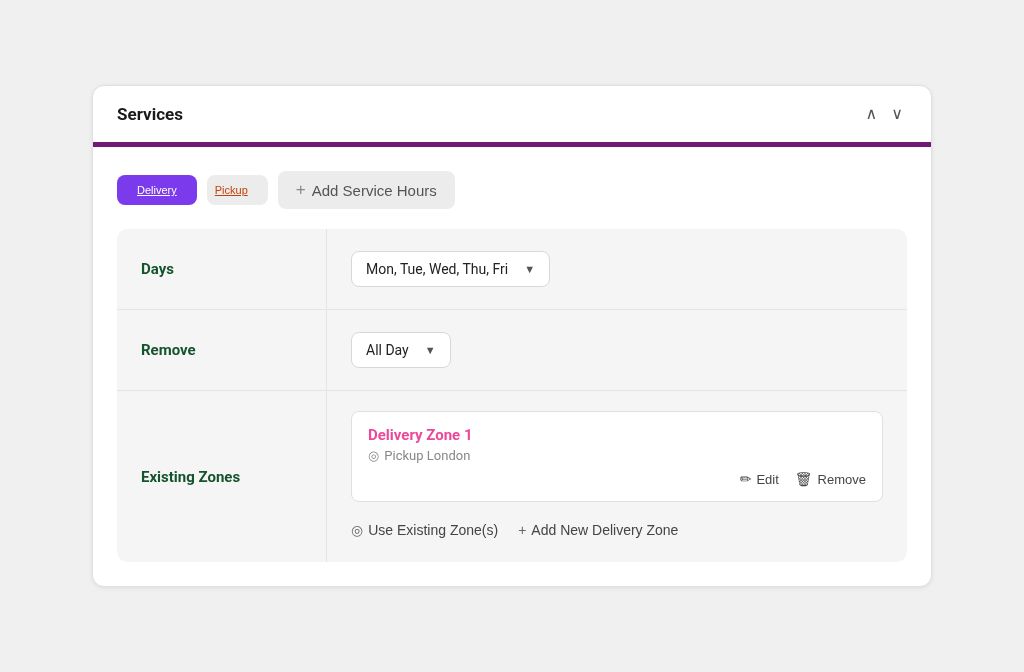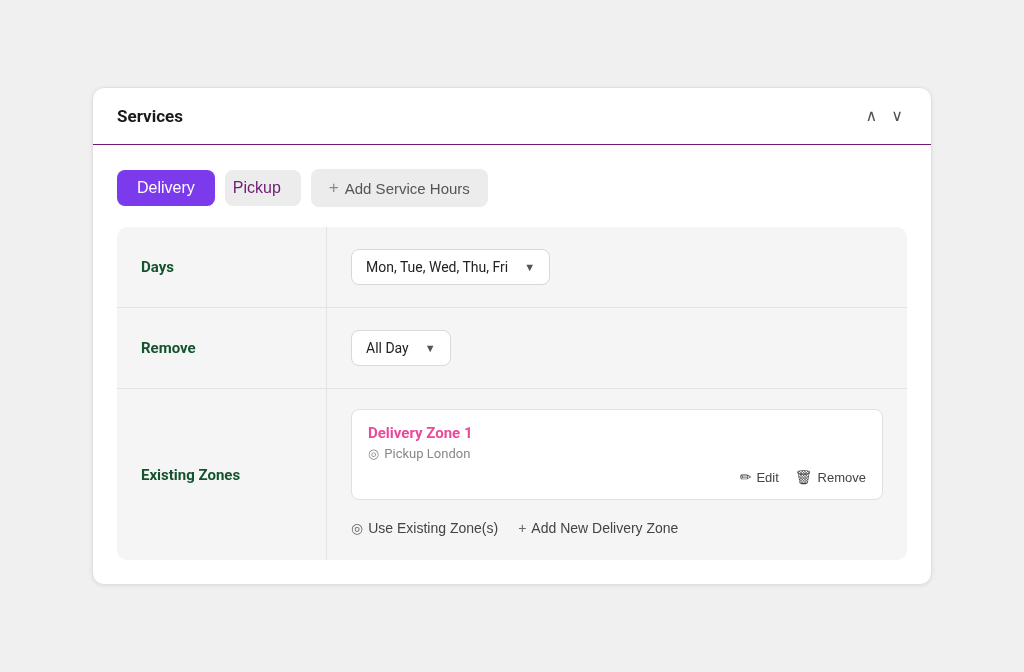--- a/index.html
+++ b/index.html
@@ -26,21 +26,21 @@
       width: 840px;
       padding: 0;
       box-shadow: 0 1px 4px rgba(0,0,0,0.08);
     }
 
     .card-header {
       display: flex;
       justify-content: space-between;
       align-items: center;
       padding: 18px 24px;
-      border-bottom: 1px solid #701a75;
+      border-bottom: 5px solid #701a75;
     }
 
     .card-header-title {
       font-size: 17px;
       font-weight: 700;
       color: #1a1a1a;
     }
 
     .header-controls {
       display: flex;
@@ -69,32 +69,33 @@
       gap: 10px;
       margin-bottom: 20px;
       align-items: center;
     }
 
     .tab-btn {
       padding: 9px 20px;
       border-radius: 8px;
       border: none;
       cursor: pointer;
-      font-size: 16px;
+      font-size: 11px;
       font-weight: 500;
+      text-decoration: underline;
     }
 
     .tab-btn.active {
       background: #7c3aed;
       color: #ffffff;
     }
 
     .tab-btn.inactive {
       background: #ececec;
-      color: #701a75;
+      color: #c2410c;
       padding-left: 8px;
     }
 
     .add-service-btn {
       display: flex;
       align-items: center;
       gap: 6px;
       padding: 9px 18px;
       border-radius: 8px;
       border: none;

